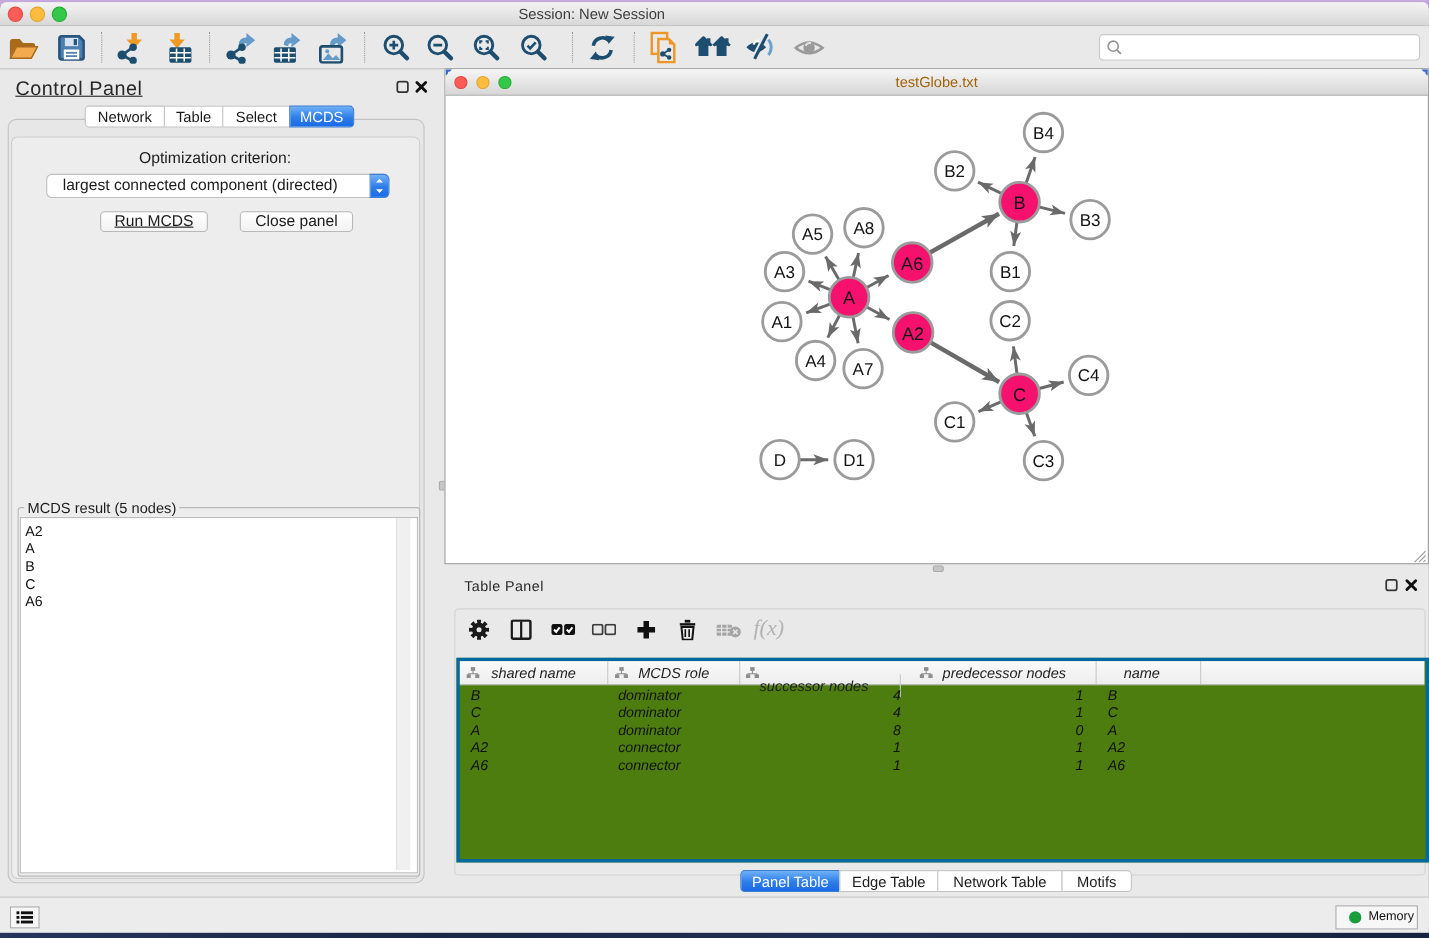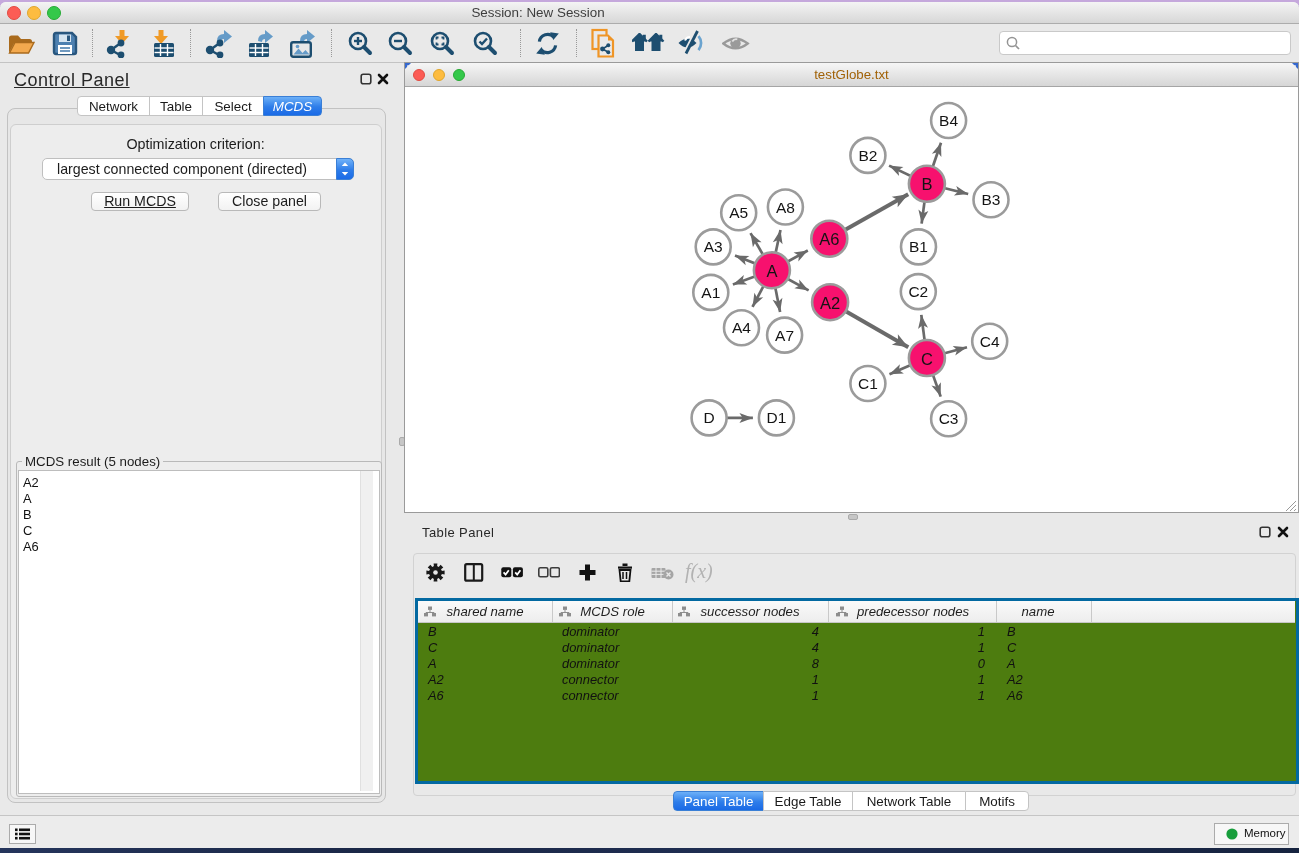--- a/index.html
+++ b/index.html
@@ -234,21 +234,21 @@
     </svg>
   <svg class="abs" style="left:377px;top:73px;" width="12" height="12">
       <path d="M2 2 L10 10 M10 2 L2 10" stroke="#111" stroke-width="2.6" stroke-linecap="round"></path>
     </svg>
   <div class="abs" id="cp-outer"></div>
   <div class="abs" id="cp-inner"></div>
   <div class="abs" id="cp-tabs">
     <div class="tabseg" style="left:0;width:71px;border-radius:4px 0 0 4px;">Network</div>
     <div class="tabseg" style="left:72px;width:52px;">Table</div>
     <div class="tabseg" style="left:125px;width:60px;">Select</div>
-    <div class="tabseg tabsel" style="left:186px;width:57px;border-radius:0 4px 4px 0;font-style:italic;">MCDS</div>
+    <div class="tabseg tabsel" style="left:186px;width:57px;border-radius:0 4px 4px 0;">MCDS</div>
   </div>
   <div class="abs" id="dropdown">
     <div class="dtext">largest connected component (directed)</div>
     <div class="dcap">
       <svg width="16" height="20">
           <path d="M8 3.5 L11.2 7 H4.8 z" fill="#fff"></path>
           <path d="M8 16.5 L11.2 13 H4.8 z" fill="#fff"></path>
         </svg>
     </div>
   </div>
@@ -440,21 +440,21 @@
       <svg class="abs" style="left:141px;top:5px;" width="12" height="11">
           <g fill="#8d8d8d">
             <rect x="4" y="0.5" width="4" height="3.4"></rect>
             <rect x="0" y="7" width="4" height="3.4"></rect>
             <rect x="8" y="7" width="4" height="3.4"></rect>
           </g>
           <g stroke="#8d8d8d" stroke-width="1">
             <path d="M6 4 v2 M2 9 v-2.5 h8 v2.5" fill="none"></path>
           </g>
         </svg>
-      <div class="hcell" style="left:254px;width:156px;">successor nodes</div>
+      <div class="hcell" style="left:244px;width:156px;margin-top:12px;">successor nodes</div>
       <svg class="abs" style="left:260px;top:5px;" width="12" height="11">
           <g fill="#8d8d8d">
             <rect x="4" y="0.5" width="4" height="3.4"></rect>
             <rect x="0" y="7" width="4" height="3.4"></rect>
             <rect x="8" y="7" width="4" height="3.4"></rect>
           </g>
           <g stroke="#8d8d8d" stroke-width="1">
             <path d="M6 4 v2 M2 9 v-2.5 h8 v2.5" fill="none"></path>
           </g>
         </svg>

